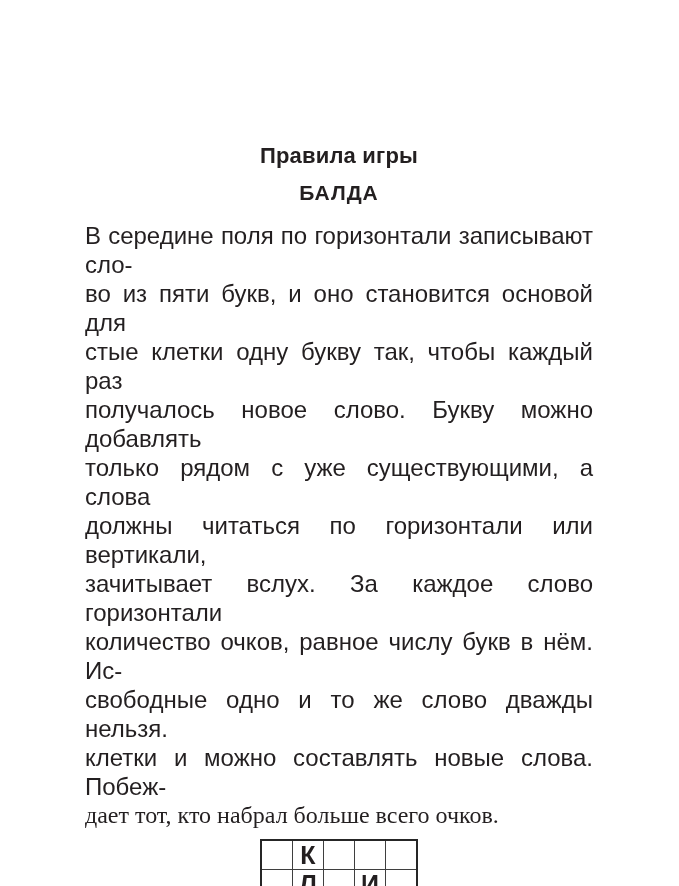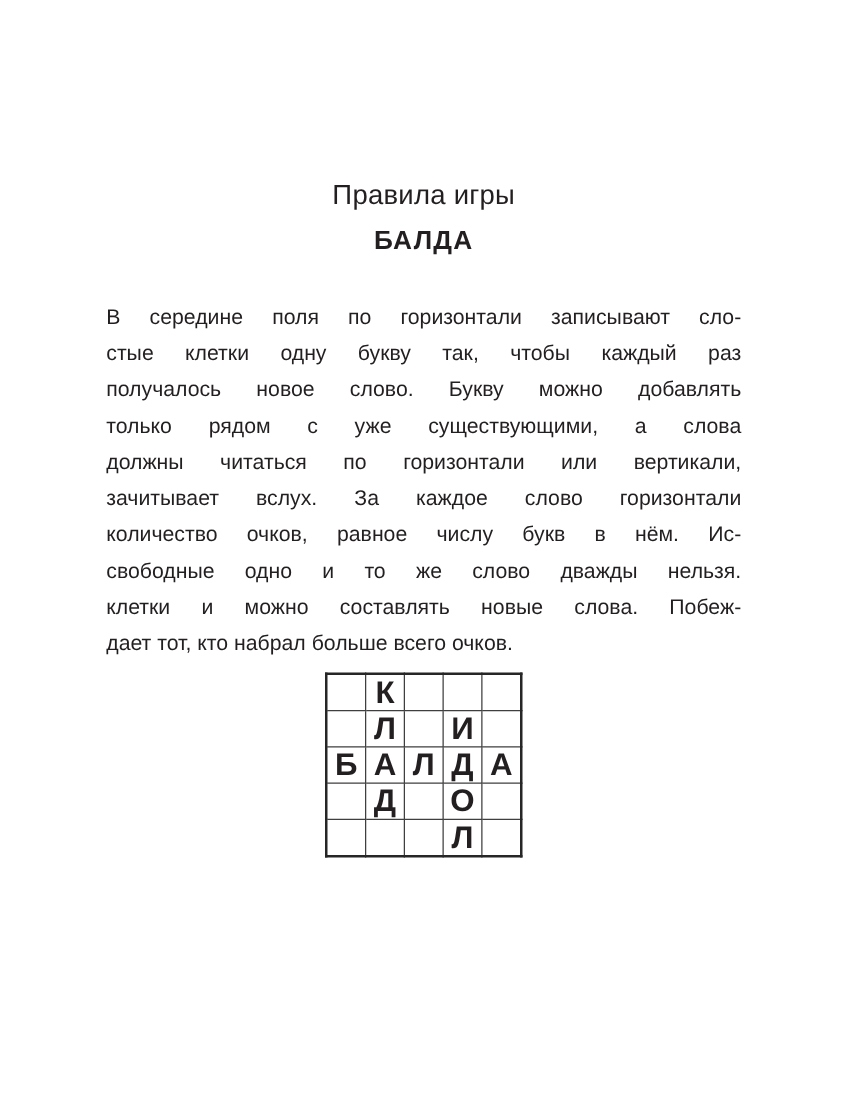--- a/index.html
+++ b/index.html
@@ -19,43 +19,44 @@
   }
   .content {
     padding: 0 86px 0 85px;
     box-sizing: border-box;
   }
   .title-small {
     margin: 143px 0 0 0;
     text-align: center;
     font-size: 22px;
     line-height: 26px;
-    font-weight: normal;
+    font-weight: bold;
     letter-spacing: 0.2px;
   }
   .title-large {
     margin: 7px 0 0 0;
     text-align: center;
     font-size: 21px;
     line-height: 33px;
     font-weight: bold;
     letter-spacing: 1px;
   }
   .rules {
-    margin-top: 30px;
-    font-size: 17px;
+    margin-top: 12px;
+    font-size: 24px;
     line-height: 29px;
   }
   .rules .line {
     text-align: justify;
     text-align-last: justify;
     white-space: normal;
   }
   .rules .line:last-child {
     text-align-last: left;
+    font-family: Liberation Serif, serif;
   }
   .grid-wrap {
     margin-top: 9px;
     text-align: center;
   }
   table.balda {
     border-collapse: collapse;
     margin: 0 auto;
     border: 2.5px solid #262626;
   }
@@ -77,20 +78,21 @@
 <body>
 
 <div class="page">
   <div class="content">
 
     <div class="title-small">Правила игры</div>
     <div class="title-large">БАЛДА</div>
 
     <div class="rules">
       <div class="line">В середине поля по горизонтали записывают сло-</div>
+      <div class="line">во из пяти букв, и оно становится основой для</div>
       <div class="line">стые клетки одну букву так, чтобы каждый раз</div>
       <div class="line">получалось новое слово. Букву можно добавлять</div>
       <div class="line">только рядом с уже существующими, а слова</div>
       <div class="line">должны читаться по горизонтали или вертикали,</div>
       <div class="line">зачитывает вслух. За каждое слово горизонтали</div>
       <div class="line">количество очков, равное числу букв в нём. Ис-</div>
       <div class="line">свободные одно и то же слово дважды нельзя.</div>
       <div class="line">клетки и можно составлять новые слова. Побеж-</div>
       <div class="line">дает тот, кто набрал больше всего очков.</div>
     </div>

